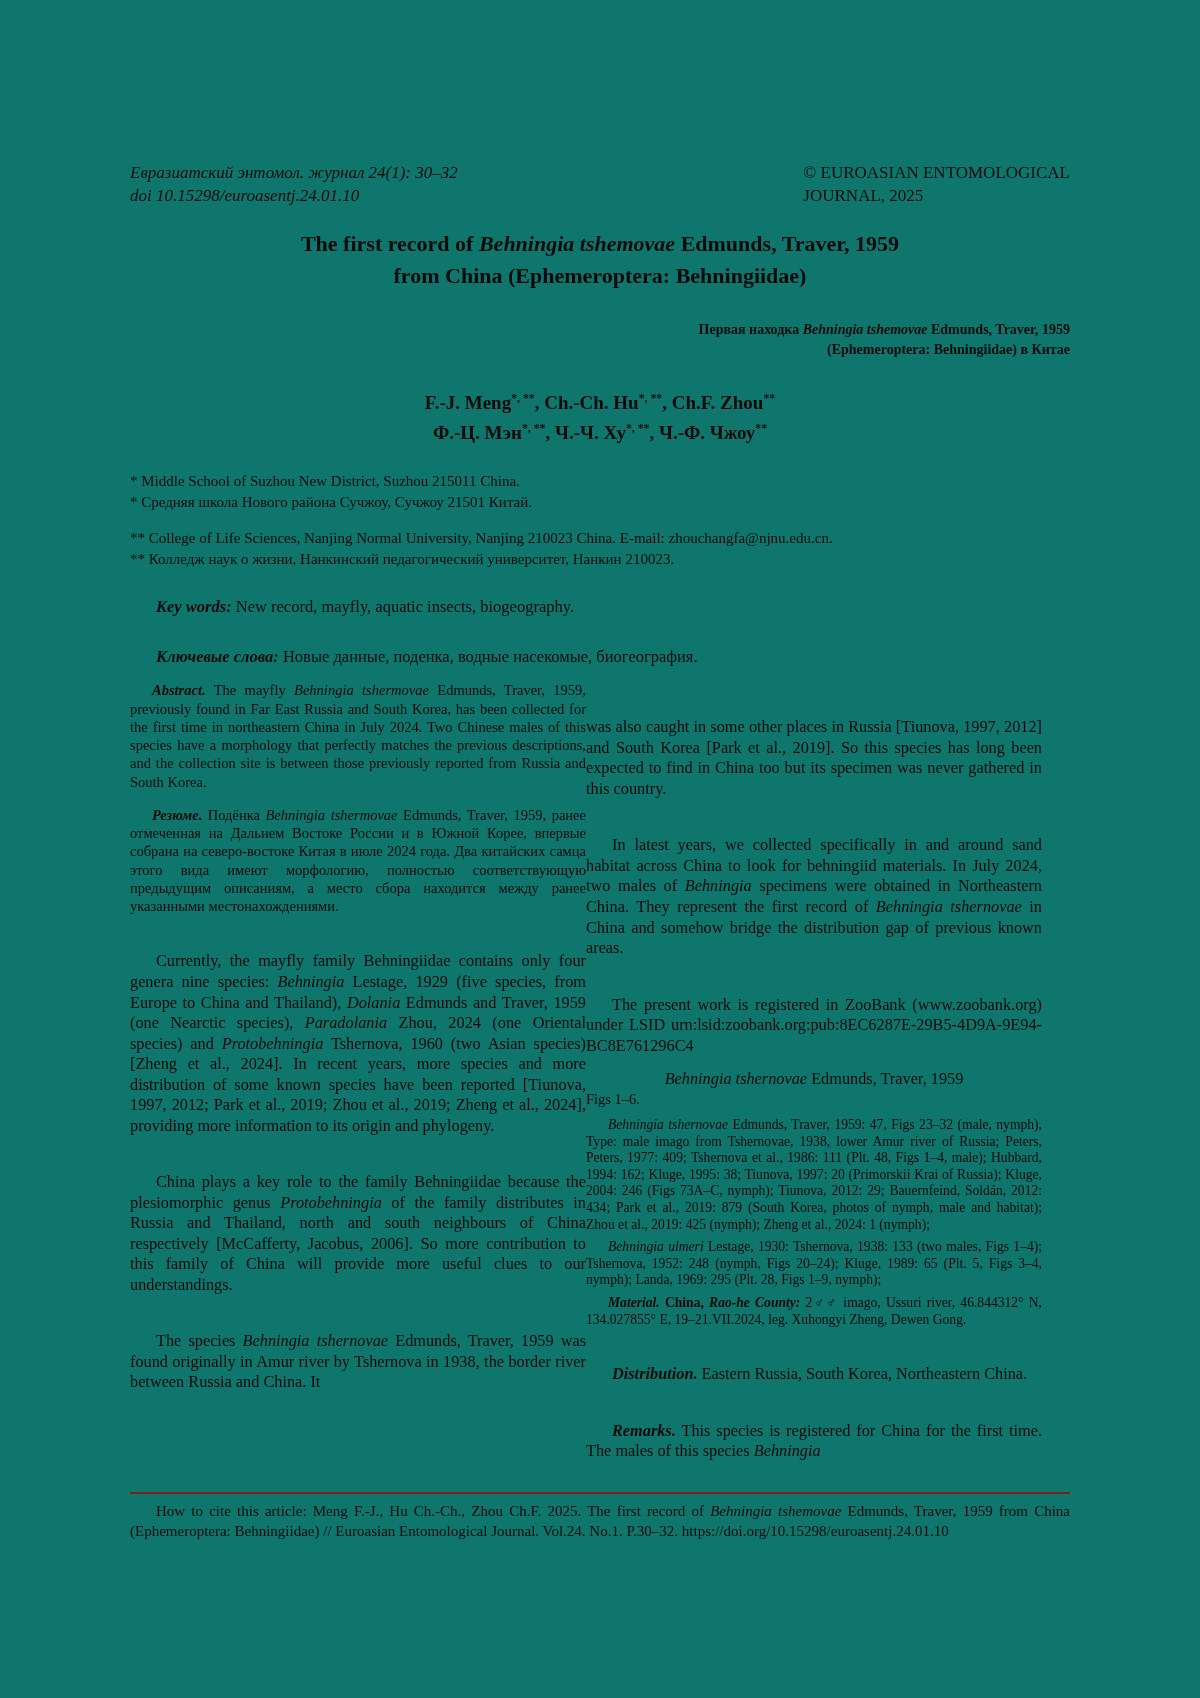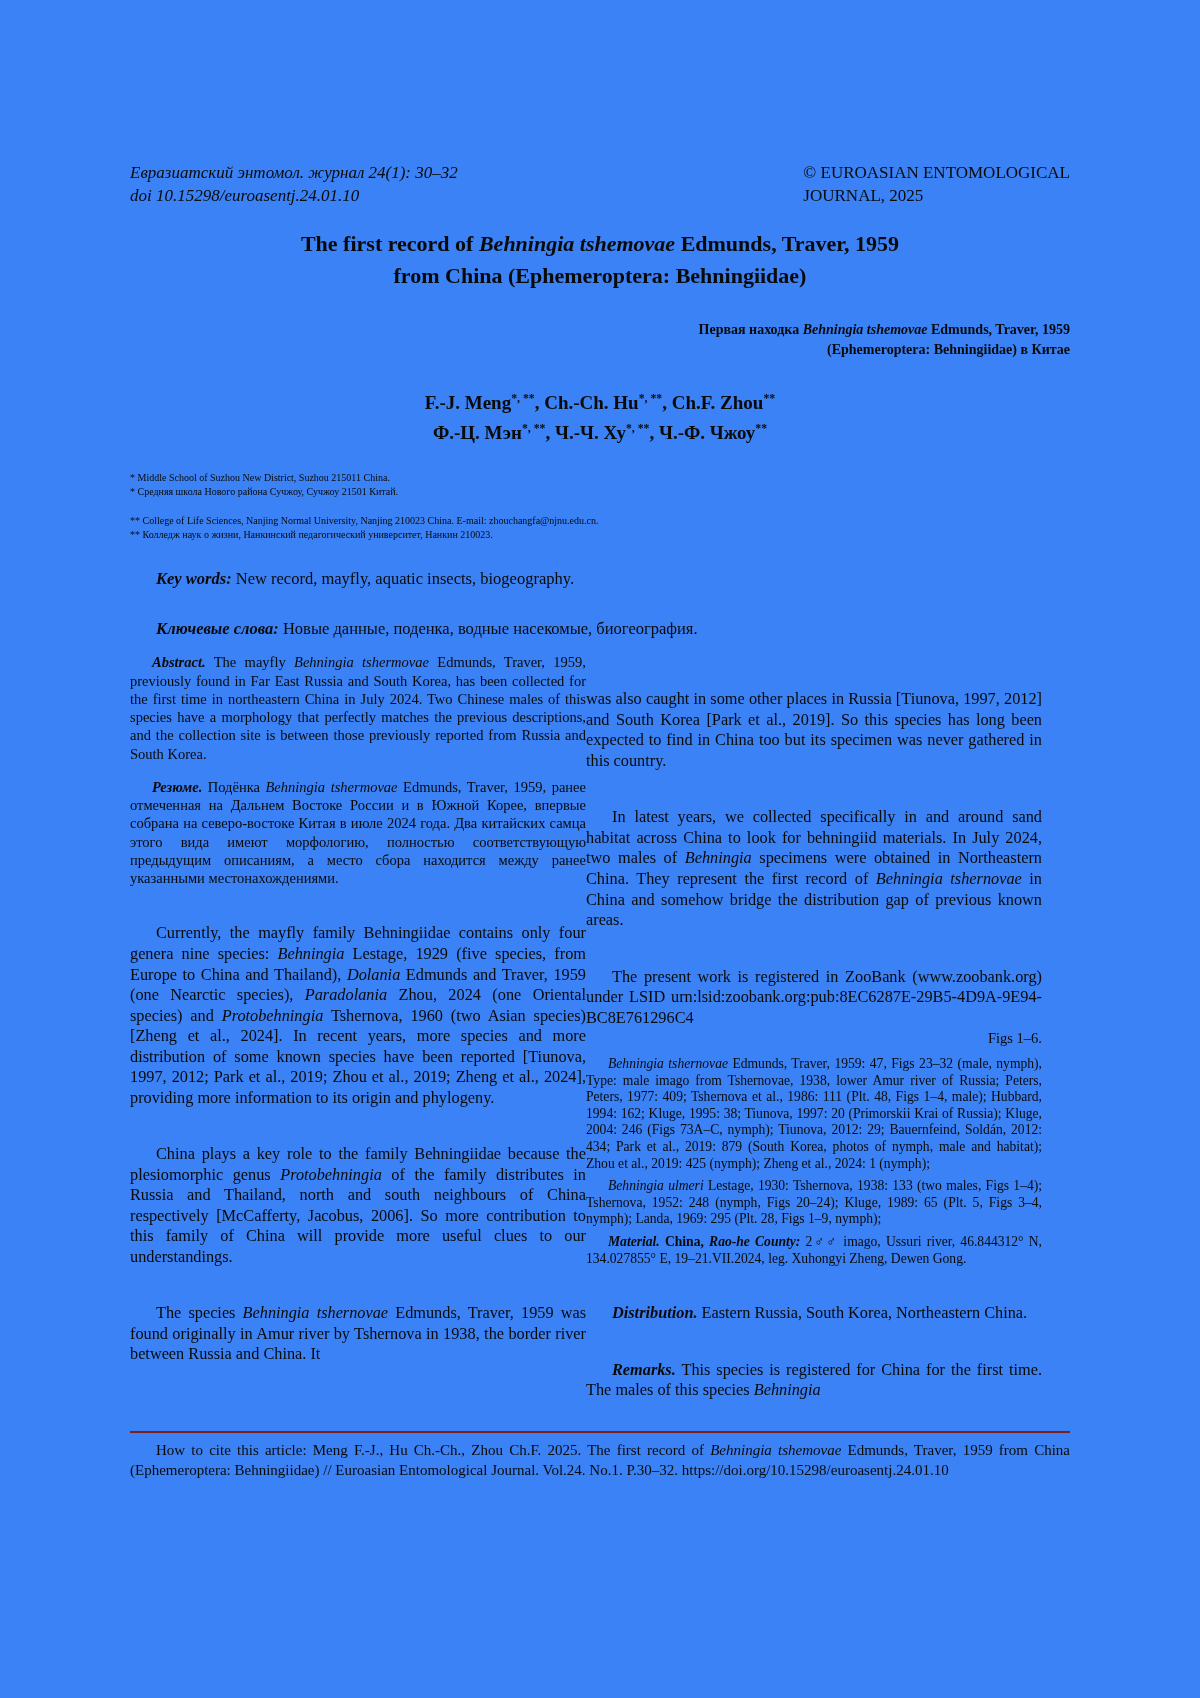--- a/index.html
+++ b/index.html
@@ -4,41 +4,41 @@
 <style>
   * { margin: 0; padding: 0; box-sizing: border-box; }
   html, body { background: #ffffff; }
   body { width: 1200px; }
   .page {
     width: 1200px;
     height: 1698px;
     padding: 162px 130px 40px 130px;
     font-family: "Liberation Serif", "DejaVu Serif", serif;
     color: #0a0a0a;
-    background: #3b82f6;
+    background: #0f766e;
     position: relative;
     overflow: hidden;
   }
   .page-header { display: flex; justify-content: space-between; font-size: 17px; line-height: 1.35; }
   .header-left { font-style: italic; }
   .header-right { text-align: left; font-style: normal; }
   .title-en { font-size: 22px; font-weight: bold; text-align: center; margin-top: 20px; line-height: 1.45; }
   .title-ru { font-size: 14px; font-weight: bold; text-align: right; margin-top: 28px; line-height: 1.45; }
   .authors { text-align: center; margin-top: 28px; font-size: 19px; font-weight: bold; line-height: 1.55; }
-  .affiliations { margin-top: 24px; font-size: 10px; line-height: 1.4; }
+  .affiliations { margin-top: 24px; font-size: 15px; line-height: 1.4; }
   .affil-group + .affil-group { margin-top: 15px; }
   .keywords { margin-top: 18px; font-size: 16.5px; line-height: 1.55; }
   .keywords p { text-indent: 26px; margin-top: 24px; }
   .columns { display: flex; margin-top: 12px; }
   .col { width: 456px; text-align: justify; overflow-wrap: break-word; }
   p.abstract { font-size: 14.5px; line-height: 1.26; text-indent: 22px; margin-bottom: 15px; }
   p.body-par { font-size: 16.3px; line-height: 1.26; text-indent: 26px; margin-top: 36px; }
   p.no-indent { text-indent: 0; }
   .species-heading { font-size: 16.3px; font-weight: normal; text-align: center; margin-top: 13px; text-indent: 0; }
-  .species-figs { font-size: 14.5px; text-align: right; margin-top: 2px; margin-bottom: 9px; }
+  .species-figs { font-size: 14.5px; text-align: left; margin-top: 2px; margin-bottom: 9px; }
   p.synonymy { font-size: 13.6px; line-height: 1.22; text-indent: 22px; margin-bottom: 6px; }
   .page-footer { margin-top: 30px; padding-top: 7px; border-top: 2px solid #7f1d1d; font-size: 15px; line-height: 1.35; text-align: justify; }
   .page-footer p { text-indent: 26px; }
   sup { font-size: 0.62em; vertical-align: super; line-height: 0; }
   b i, i b { font-style: italic; font-weight: bold; }
 </style>
 </head>
 <body>
 
 <div class="page">
@@ -85,20 +85,21 @@
       <p class="abstract"><b><i>Резюме.</i></b> Подёнка <i>Behningia tshermovae</i> Edmunds, Traver, 1959, ранее отмеченная на Дальнем Востоке России и в Южной Корее, впервые собрана на северо-востоке Китая в июле 2024 года. Два китайских самца этого вида имеют морфологию, полностью соответствующую предыдущим описаниям, а место сбора находится между ранее указанными местонахождениями.</p>
       <p class="body-par">Currently, the mayfly family Behningiidae contains only four genera nine species: <i>Behningia</i> Lestage, 1929 (five species, from Europe to China and Thailand), <i>Dolania</i> Edmunds and Traver, 1959 (one Nearctic species), <i>Paradolania</i> Zhou, 2024 (one Oriental species) and <i>Protobehningia</i> Tshernova, 1960 (two Asian species) [Zheng et al., 2024]. In recent years, more species and more distribution of some known species have been reported [Tiunova, 1997, 2012; Park et al., 2019; Zhou et al., 2019; Zheng et al., 2024], providing more information to its origin and phylogeny.</p>
       <p class="body-par">China plays a key role to the family Behningiidae because the plesiomorphic genus <i>Protobehningia</i> of the family distributes in Russia and Thailand, north and south neighbours of China respectively [McCafferty, Jacobus, 2006]. So more contribution to this family of China will provide more useful clues to our understandings.</p>
       <p class="body-par">The species <i>Behningia tshernovae</i> Edmunds, Traver, 1959 was found originally in Amur river by Tshernova in 1938, the border river between Russia and China. It</p>
     </div>
 
     <div class="col">
       <p class="body-par no-indent">was also caught in some other places in Russia [Tiunova, 1997, 2012] and South Korea [Park et al., 2019]. So this species has long been expected to find in China too but its specimen was never gathered in this country.</p>
       <p class="body-par">In latest years, we collected specifically in and around sand habitat across China to look for behningiid materials. In July 2024, two males of <i>Behningia</i> specimens were obtained in Northeastern China. They represent the first record of <i>Behningia tshernovae</i> in China and somehow bridge the distribution gap of previous known areas.</p>
       <p class="body-par">The present work is registered in ZooBank (www.zoobank.org) under LSID urn:lsid:zoobank.org:pub:8EC6287E-29B5-4D9A-9E94-BC8E761296C4</p>
+      <h2 class="species-heading"><i>Behningia tshernovae</i> Edmunds, Traver, 1959</h2>
       <div class="species-figs">Figs 1–6.</div>
       <p class="synonymy"><i>Behningia tshernovae</i> Edmunds, Traver, 1959: 47, Figs 23–32 (male, nymph), Type: male imago from Tshernovae, 1938, lower Amur river of Russia; Peters, Peters, 1977: 409; Tshernova et al., 1986: 111 (Plt. 48, Figs 1–4, male); Hubbard, 1994: 162; Kluge, 1995: 38; Tiunova, 1997: 20 (Primorskii Krai of Russia); Kluge, 2004: 246 (Figs 73A–C, nymph); Tiunova, 2012: 29; Bauernfeind, Soldán, 2012: 434; Park et al., 2019: 879 (South Korea, photos of nymph, male and habitat); Zhou et al., 2019: 425 (nymph); Zheng et al., 2024: 1 (nymph);</p>
       <p class="synonymy"><i>Behningia ulmeri</i> Lestage, 1930: Tshernova, 1938: 133 (two males, Figs 1–4); Tshernova, 1952: 248 (nymph, Figs 20–24); Kluge, 1989: 65 (Plt. 5, Figs 3–4, nymph); Landa, 1969: 295 (Plt. 28, Figs 1–9, nymph);</p>
       <p class="synonymy"><b><i>Material.</i></b> <b>China,</b> <b><i>Rao-he County:</i></b> 2♂♂ imago, Ussuri river, 46.844312° N, 134.027855° E, 19–21.VII.2024, leg. Xuhongyi Zheng, Dewen Gong.</p>
       <p class="body-par"><b><i>Distribution.</i></b> Eastern Russia, South Korea, Northeastern China.</p>
       <p class="body-par"><b><i>Remarks.</i></b> This species is registered for China for the first time. The males of this species <i>Behningia</i></p>
     </div>
 
   </div>
 

